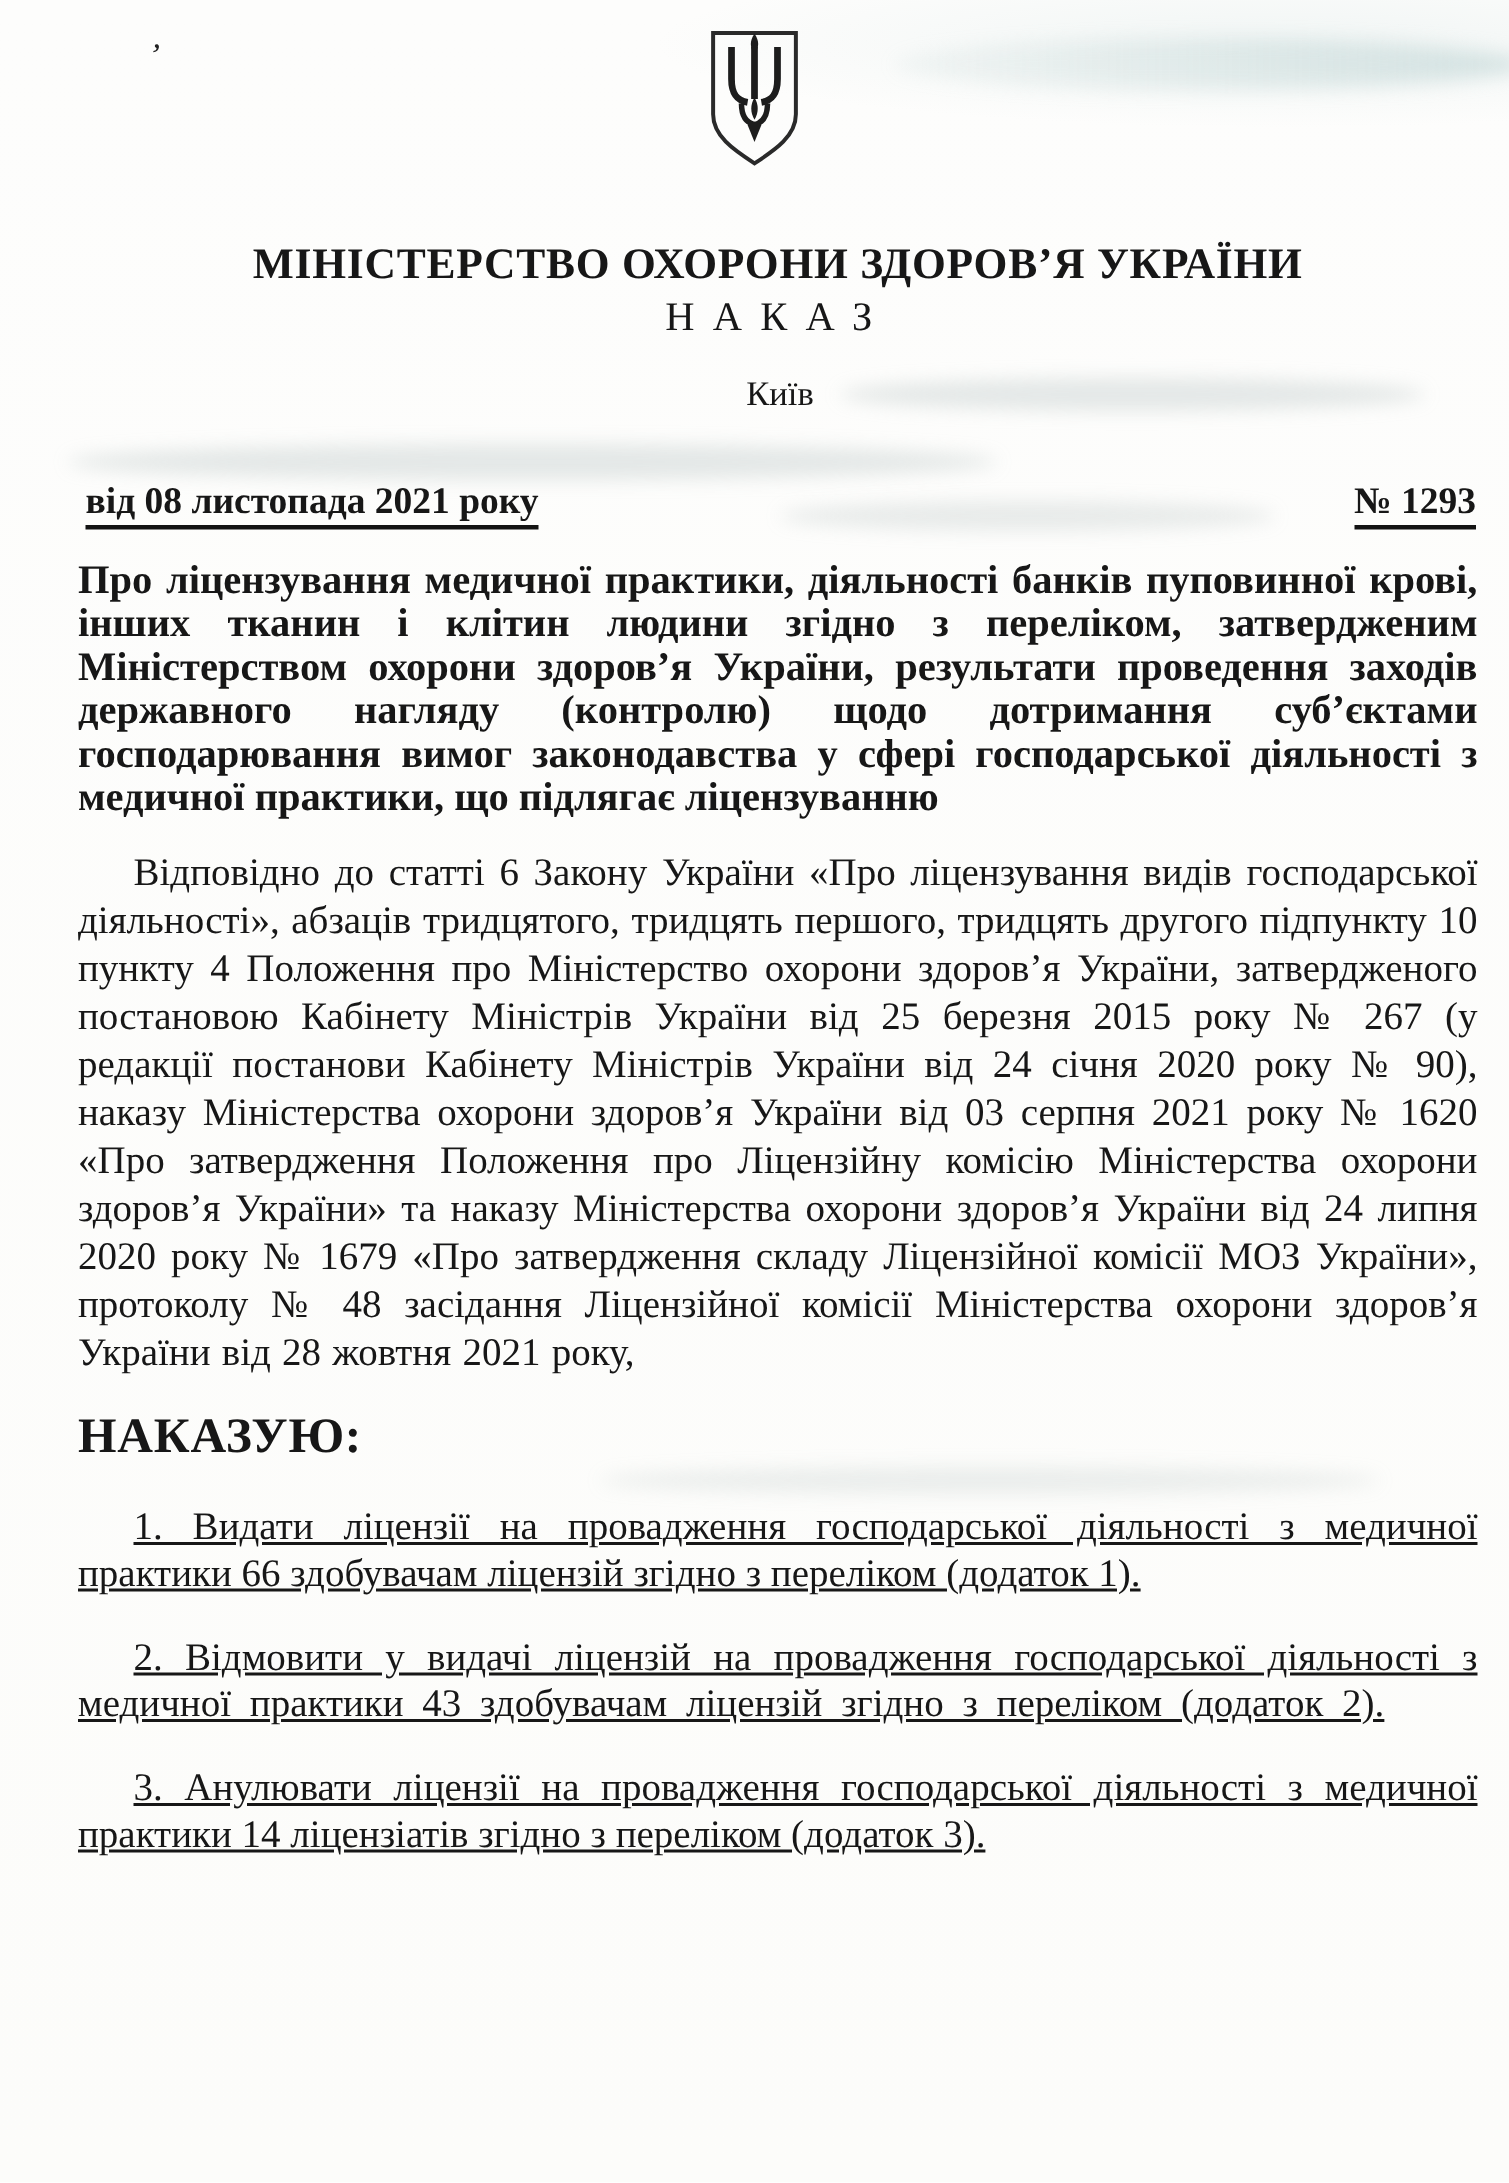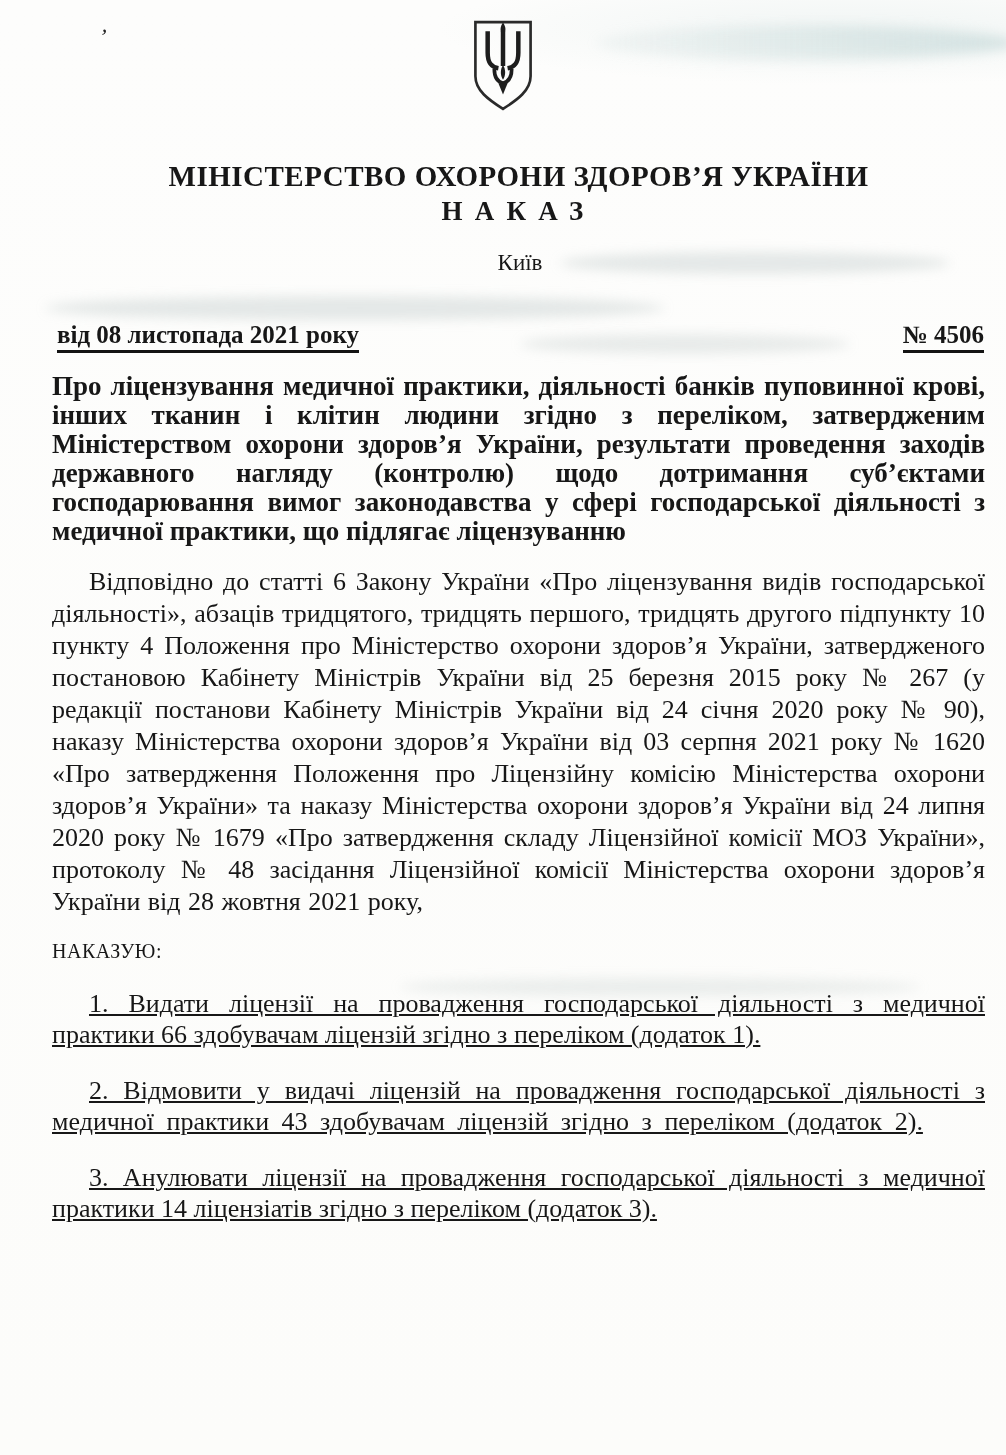--- a/index.html
+++ b/index.html
@@ -29,21 +29,21 @@
   .emblem { position:absolute; top:19px; left:50%; transform:translateX(-50%); width:66px; height:94px; }
   .emblem svg { width:100%; height:100%; }
 
   
   .ministry {
     position:absolute; top:136px; left:40px; right:9px;
     text-align:center; font-weight:bold; font-size:29px; letter-spacing:0.5px;margin-top:24px;
   }
   .doctype {
     position:absolute; top:196px; left:40px; right:21px;
-    text-align:center; font-weight:bold; font-size:27px;
+    text-align:center; font-weight:normal; font-size:27px;
     letter-spacing:0.45em; text-indent:0.45em;
   }
   .city {
     position:absolute; top:250px; left:40px; right:6px;
     text-align:center; font-size:23px;
   }
 
   
   .meta-row {
     position:absolute; top:321px; left:57px; right:22px;
@@ -59,21 +59,21 @@
     font-weight:bold; font-size:27px; line-height:29px;
     text-align:justify;
   }
   .preamble {
     margin-top:20px !important;
     font-size:26px; line-height:32px; text-align:justify;
     text-indent:37px; word-spacing:1px;
   }
   .orderword {
     margin-top:22px !important;
-    font-weight:normal; font-size:20px; letter-spacing:0.5px;
+    font-weight:bold; font-size:33px; letter-spacing:0.5px;
   }
   .item {
     margin-top:26px !important;
     font-size:26px; line-height:30.5px; text-align:justify;
     text-indent:37px;
     text-decoration:underline;
   }
   .item-wide { word-spacing:6px; }
 </style>
 </head>
@@ -104,21 +104,21 @@
       <path d="M27.5 63 L32 74 L36.5 63 Z" fill="#1d1d1d"></path>
     </svg>
   </div>
 
   <div class="ministry">МІНІСТЕРСТВО ОХОРОНИ ЗДОРОВ’Я УКРАЇНИ</div>
   <div class="doctype">НАКАЗ</div>
   <div class="city">Київ</div>
 
   <div class="meta-row">
     <span class="u">від 08 листопада 2021 року</span>
-    <span class="u">№ 4506</span>
+    <span class="u">№ 1293</span>
   </div>
 
   <div class="content">
     <p class="subject">Про ліцензування медичної практики, діяльності банків пуповинної крові, інших тканин і клітин людини згідно з переліком, затвердженим Міністерством охорони здоров’я України, результати проведення заходів державного нагляду (контролю) щодо дотримання суб’єктами господарювання вимог законодавства у сфері господарської діяльності з медичної практики, що підлягає ліцензуванню</p>
     <p class="preamble">Відповідно до статті 6 Закону України «Про ліцензування видів господарської діяльності», абзаців тридцятого, тридцять першого, тридцять другого підпункту 10 пункту 4 Положення про Міністерство охорони здоров’я України, затвердженого постановою Кабінету Міністрів України від 25 березня 2015 року № 267 (у редакції постанови Кабінету Міністрів України від 24 січня 2020 року № 90), наказу Міністерства охорони здоров’я України від 03 серпня 2021 року № 1620 «Про затвердження Положення про Ліцензійну комісію Міністерства охорони здоров’я України» та наказу Міністерства охорони здоров’я України від 24 липня 2020 року № 1679 «Про затвердження складу Ліцензійної комісії МОЗ України», протоколу № 48 засідання Ліцензійної комісії Міністерства охорони здоров’я України від 28 жовтня 2021 року,</p>
     <p class="orderword">НАКАЗУЮ:</p>
     <p class="item">1. Видати ліцензії на провадження господарської діяльності з медичної практики 66 здобувачам ліцензій згідно з переліком (додаток 1).</p>
     <p class="item item-wide">2. Відмовити у видачі ліцензій на провадження господарської діяльності з медичної практики 43 здобувачам ліцензій згідно з переліком (додаток 2).</p>
     <p class="item">3. Анулювати ліцензії на провадження господарської діяльності з медичної практики 14 ліцензіатів згідно з переліком (додаток 3).</p>
   </div>

